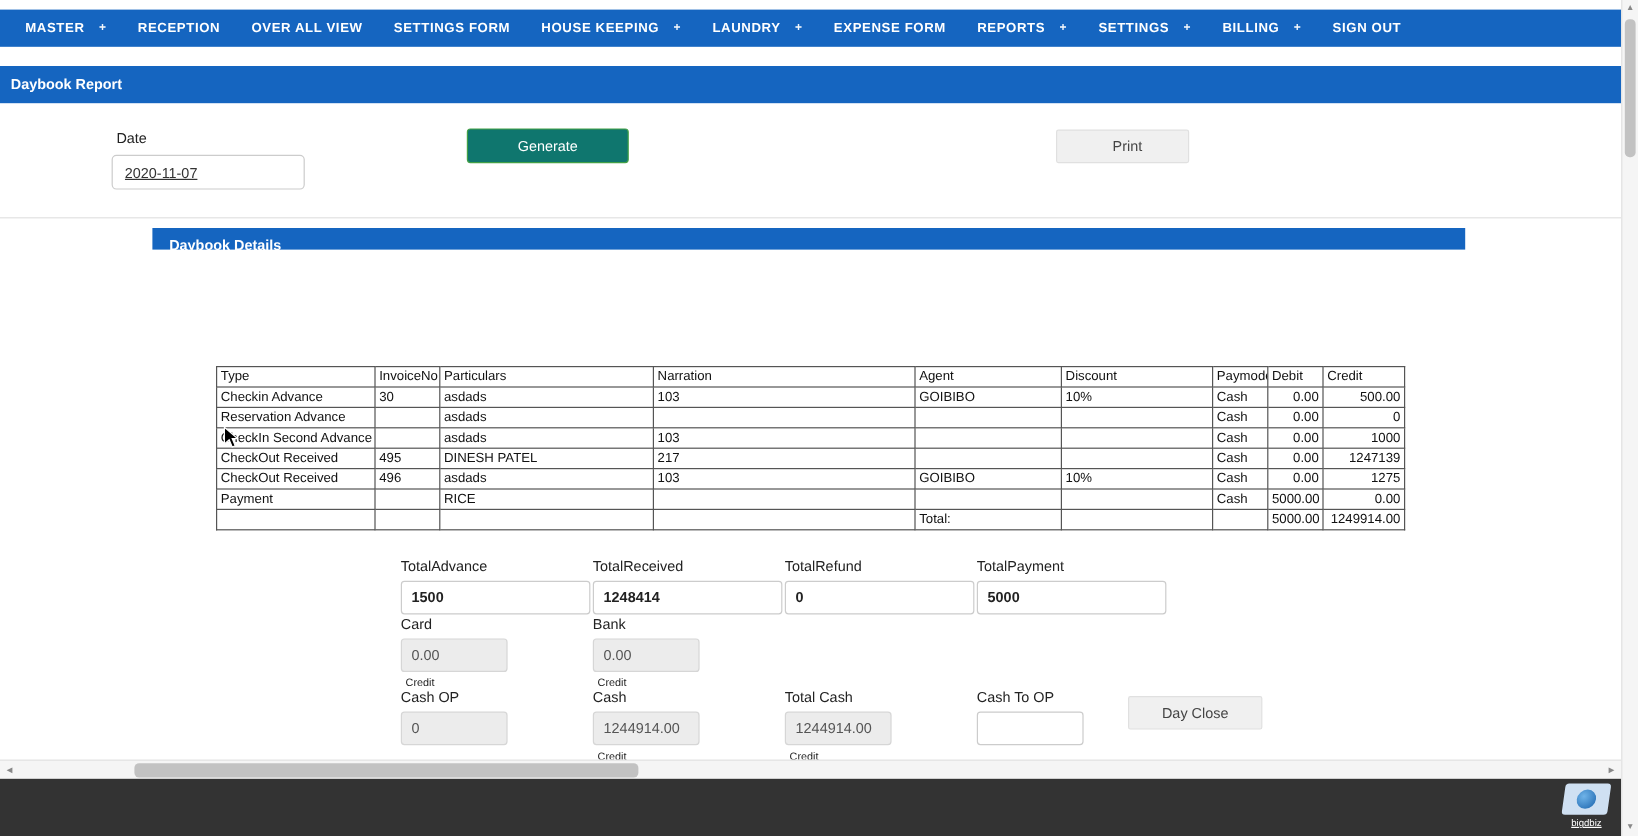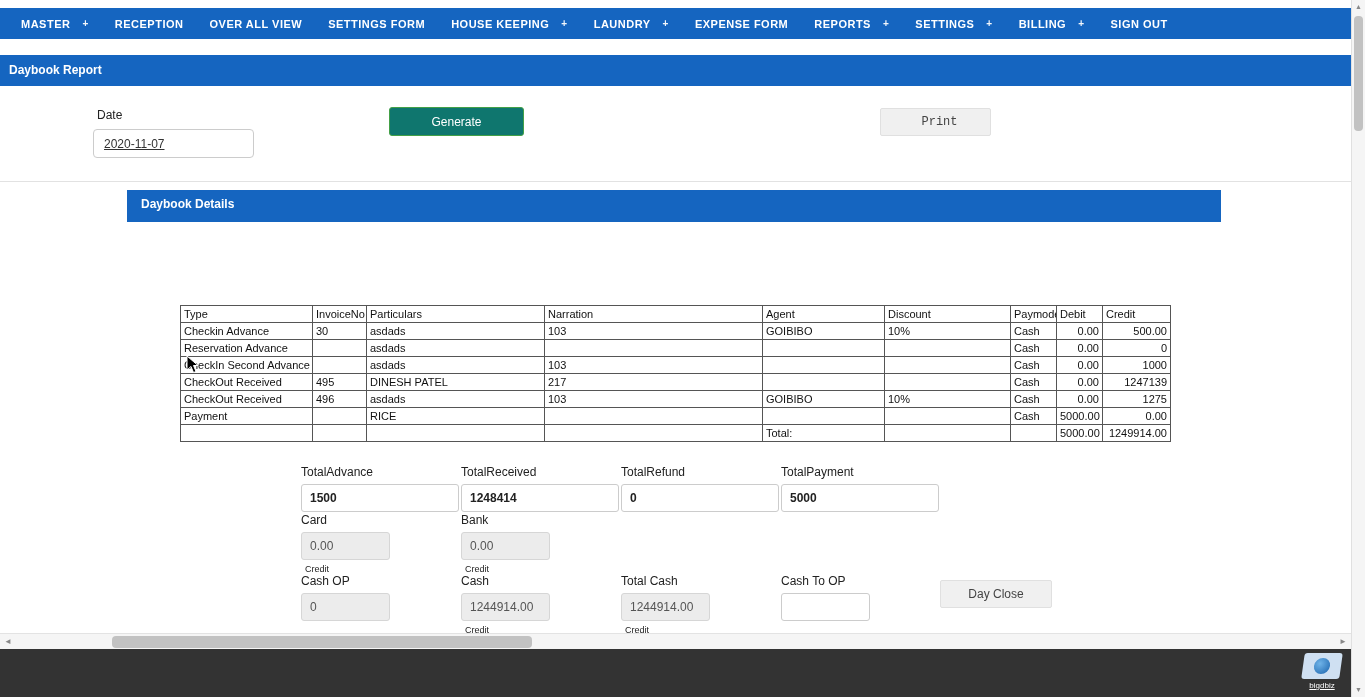--- a/index.html
+++ b/index.html
@@ -36,45 +36,45 @@
     font-size: 12px; color: #333; font-family: inherit; background: #fff; text-decoration: underline;
   }
   .btn-generate {
     position: absolute; top: 107px; left: 389px; width: 135px; height: 29px;
     background: #0f766e; color: #fff; border: 1px solid #43a047; border-radius: 3px;
     font-size: 12px; font-family: inherit; cursor: pointer;
   }
   .btn-print {
     position: absolute; top: 108px; left: 880px; width: 111px; height: 28px;
     background: #f0f0f0; color: #444; border: 1px solid #e0e0e0; border-radius: 2px;
-    font-size: 12px; font-family: Liberation Mono, monospace; cursor: pointer; padding-left: 14px;
+    font-size: 12px; font-family: Liberation Sans, sans-serif; cursor: pointer; padding-left: 14px;
   }
   .divider { position: absolute; top: 181px; left: 0; width: 1351px; height: 1px; background: #e2e2e2; }
   
   .panel { position: absolute; top: 190px; left: 127px; width: 1094px; height: 448px; background: #fff; }
   .panel-header {
-    height: 32px; background: #1565c0; color: #fff; font-size: 12px; font-weight: bold;
+    height: 18px; background: #1565c0; color: #fff; font-size: 12px; font-weight: bold;
     line-height: 29px; padding-left: 14px;
   }
   .report-title {
     position: absolute; top: 84px; left: 0; width: 100%;
     text-align: center; font-size: 17px; color: #333;
   }
   .daybook-table {
     position: absolute; top: 115px; left: 53px; width: 990px;
     border-collapse: collapse; table-layout: fixed;
     font-size: 11px; color: #111;
   }
   .daybook-table th, .daybook-table td {
     border: 1px solid #555; padding: 1px 3px; height: 17px;
     white-space: nowrap; overflow: hidden; text-align: left; font-weight: normal;
   }
   .daybook-table td.num { text-align: right; }
   
-  .sum-group { position: absolute; }
+  .sum-group { position: absolute; margin-left: 33px; }
   .sum-label { font-size: 12px; color: #222; margin-bottom: 5px; }
   .sum-input {
     display: block; height: 28px; border: 1px solid #ccc; border-radius: 3px;
     padding: 0 8px; font-size: 12px; font-family: inherit; color: #222; background: #fff;
   }
   .sum-input.bold { font-weight: bold; }
   .sum-input.w158 { width: 158px; }
   .sum-input.w89 { width: 89px; }
   .sum-input:disabled, .sum-input.gray {
     background: #ececec; border-color: #d6d6d6; color: #555;

